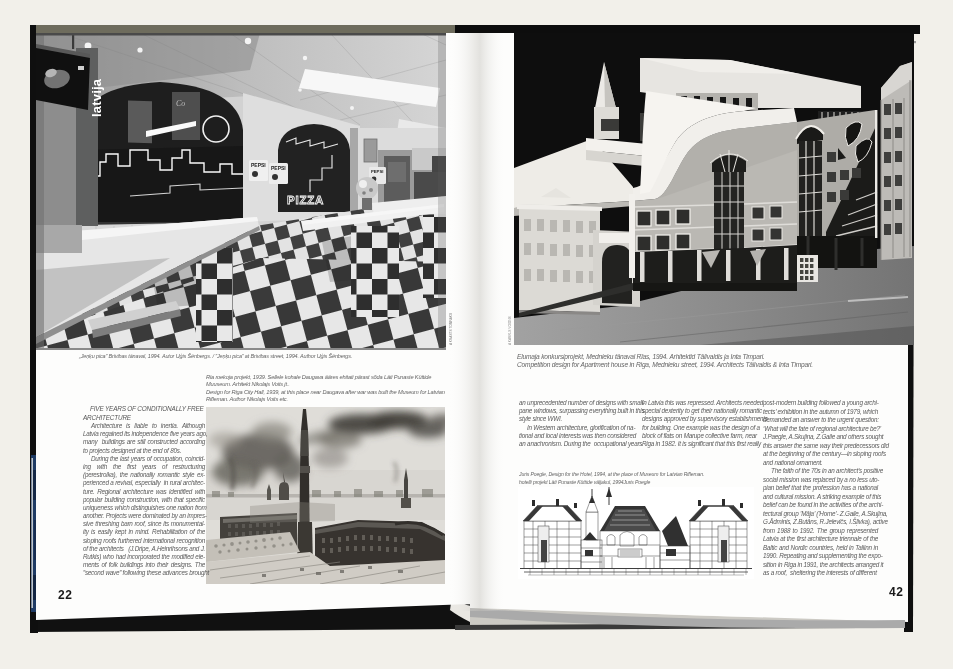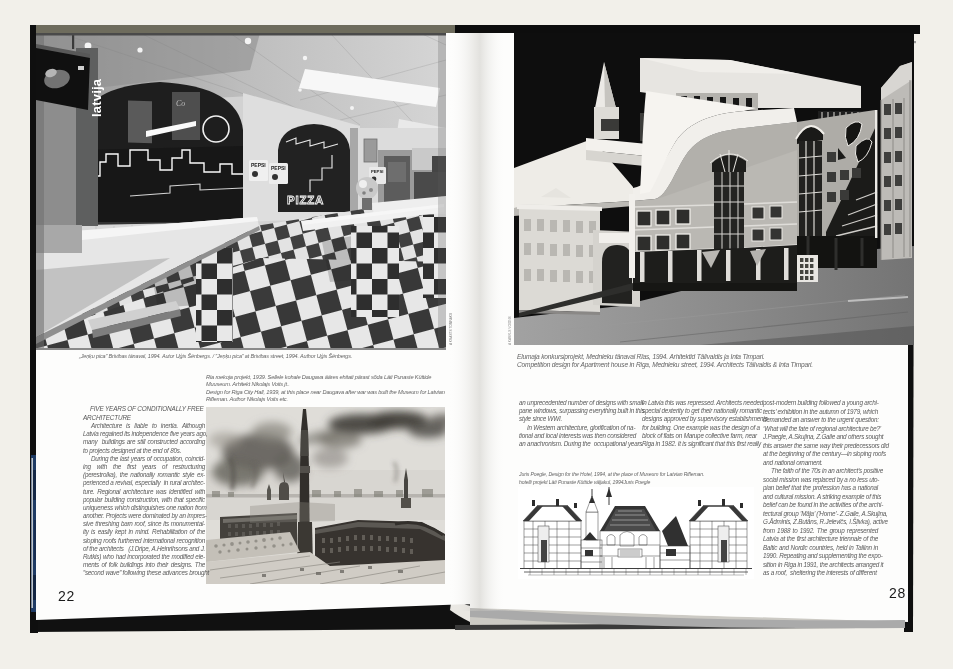--- a/index.html
+++ b/index.html
@@ -5,21 +5,21 @@
   html,body{margin:0;padding:0;background:#f2f0ea;}
   #page{position:relative;width:948px;height:669px;background:#f2f0ea;overflow:hidden;
         font-family:"Liberation Sans",sans-serif;}
   .txt{position:absolute;font-style:italic;color:#4a4a4a;}
   .cap{font-size:5.5px;letter-spacing:-0.15px;line-height:7.5px;color:#636363;}
   .body{font-size:6.3px;letter-spacing:-0.22px;line-height:8.2px;color:#5a5a5a;}
   .body div{text-align:justify;text-align-last:justify;height:8.2px;overflow:visible;white-space:nowrap;}
   .body div.rag{text-align-last:left;}
   .body div.ind{text-indent:8px;}
   .c3 div{height:8.5px;}
-  .pagenum{position:absolute;font-style:normal;font-weight:normal;font-size:14px;letter-spacing:0.6px;color:#1a1a1a;}
+  .pagenum{position:absolute;font-style:normal;font-weight:bold;font-size:12px;letter-spacing:0.6px;color:#1a1a1a;}
 </style>
 </head>
 <body>
 <div id="page">
 
 <svg width="953" height="669" style="position:absolute;left:0;top:0">
 
   <rect x="0" y="0" width="953" height="669" fill="#f2f0ea"></rect>
 
   <path d="M470,599 Q640,620 870,617 L870,627 L470,629 Z" fill="#cccac4"></path>
@@ -898,15 +898,15 @@
 <div>from 1988 to 1992. The group represented</div>
 <div>Latvia at the first architecture triennale of the</div>
 <div>Baltic and Nordic countries, held in Tallinn in</div>
 <div>1990. Repeating and supplementing the expo-</div>
 <div>sition in Riga in 1991, the architects arranged it</div>
 <div class="rag">as a roof,&nbsp; sheltering the interests of different</div>
 </div>
 
 <div class="txt cap" style="left:519px;top:471px;width:360px;white-space:nowrap;font-size:5.1px;letter-spacing:-0.1px;">Juris Poegle, Design for the Hotel, 1994, at the place of Museum for Latvian Rifleman.<br>hotelli projekt Läti Punaste Küttide väljakul, 1994Juris Poegle</div>
 
-<div class="pagenum" style="left:889px;top:585px;">28</div>
+<div class="pagenum" style="left:889px;top:585px;">42</div>
 
 </div>
 
 </body></html>

